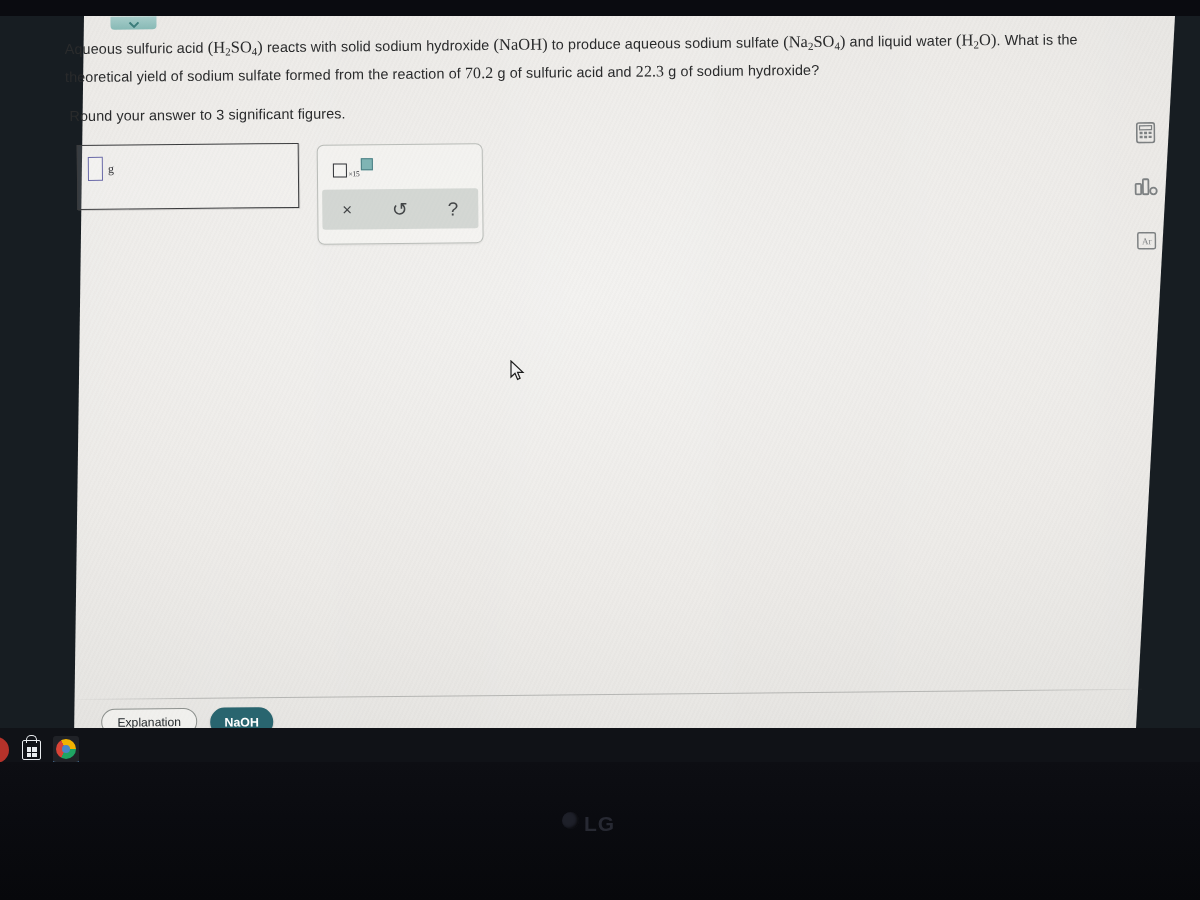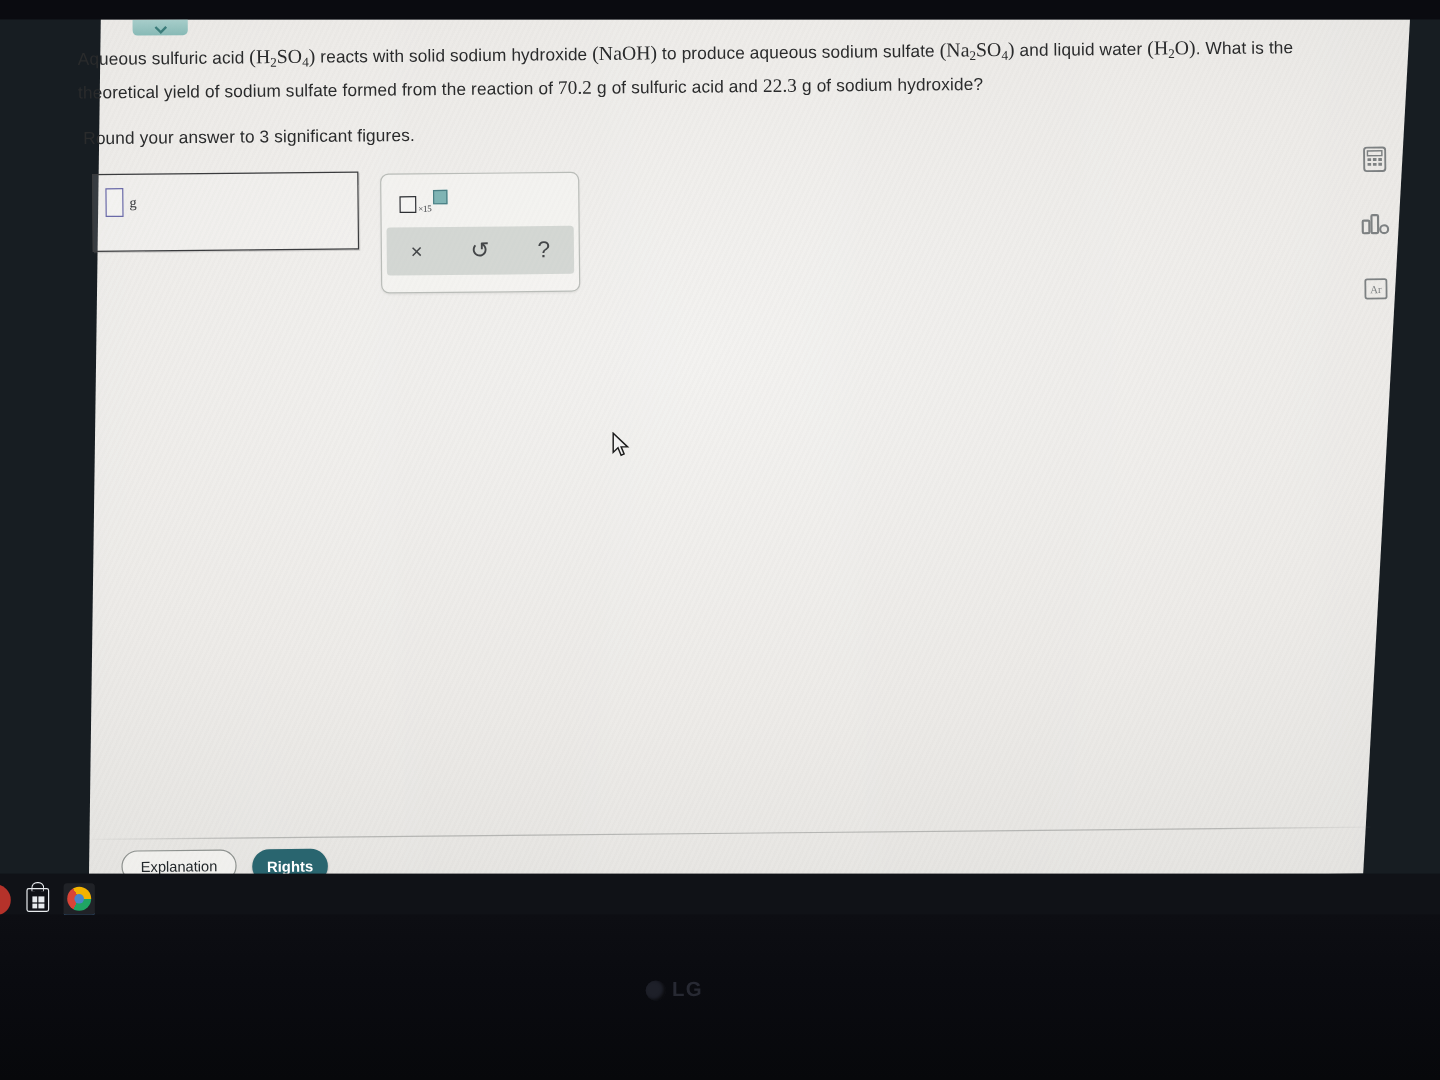--- a/index.html
+++ b/index.html
@@ -9,23 +9,23 @@
     font-family:"Liberation Sans", sans-serif;
   }
 
   
   #desk{position:absolute;inset:0;background:#0a0b10;}
   #bezel-bottom{
     position:absolute;left:0;top:762px;width:1200px;height:138px;
     background:linear-gradient(180deg,#0d0e13 0%,#0a0b10 40%,#07080b 100%);
   }
   #lg-logo{
-    position:absolute;left:538px;top:812px;width:90px;height:26px;
-    display:flex;align-items:center;gap:5px;
-    color:#2a2c36;font-size:17px;font-weight:bold;letter-spacing:1px;
+    position:absolute;left:562px;top:812px;width:90px;height:26px;
+    display:flex;gap:5px;
+    color:#2a2c36;font-size:21px;font-weight:bold;letter-spacing:1px;
     opacity:.92;
   }
   #lg-dot{width:17px;height:17px;border-radius:50%;background:#20222c;
      box-shadow:inset -2px -1px 3px rgba(0,0,0,.7);}
 
   
   #screen{
     position:absolute;left:0;top:16px;width:1200px;height:770px;
     background:#171d22;
     clip-path:polygon(0 0, 1200px 0, 1200px 770px, 0 770px);
@@ -270,21 +270,21 @@
       <div class="tool">
         <svg width="20" height="20" viewBox="0 0 20 20">
           <rect x="1.2" y="2" width="17.6" height="16" rx="1.6" fill="none" stroke="#3b4246" stroke-width="1.5"></rect>
           <text x="10" y="13.5" font-family="Liberation Serif, serif" font-size="9" fill="#3b4246" text-anchor="middle">Ar</text>
         </svg>
       </div>
     </div>
 
     <div id="divider"></div>
     <button id="btn-explanation">Explanation</button>
-    <button id="btn-check">Rights</button>
+    <button id="btn-check">NaOH</button>
 
   </div>
 
   <div id="footer"></div>
   <div id="footer-text">
     <span>© 2021 McGraw Hill LLC. All Rights Reserved.</span>
     <span class="lnk">Terms of Use</span>
     <span class="sep">|</span>
     <span class="lnk">Privacy Center</span>
     <span class="sep">|</span>

